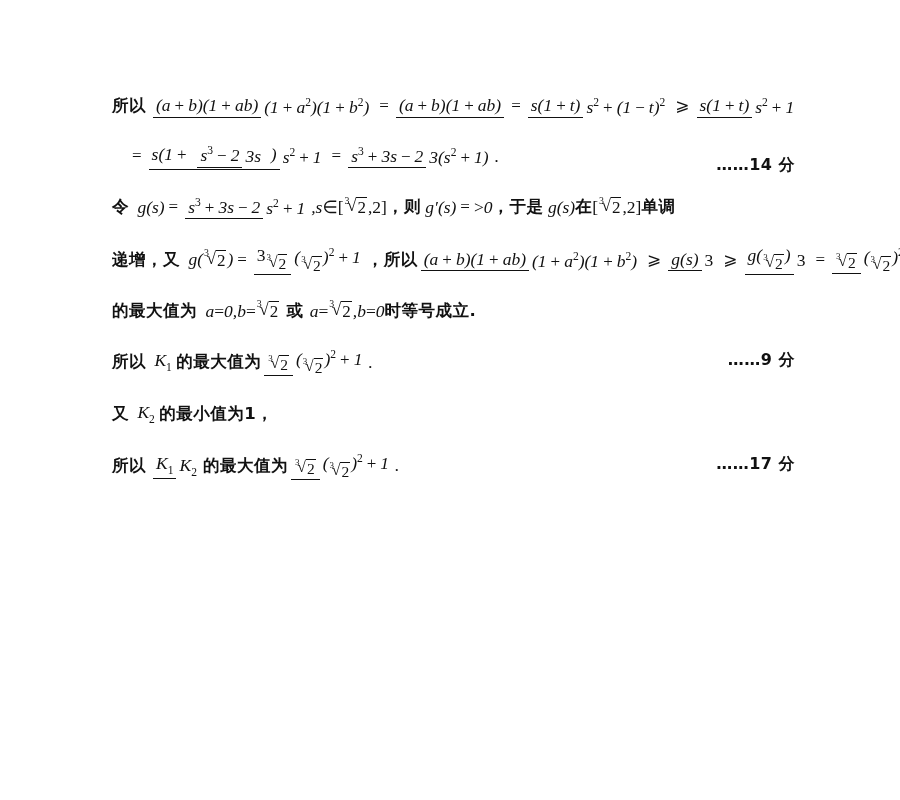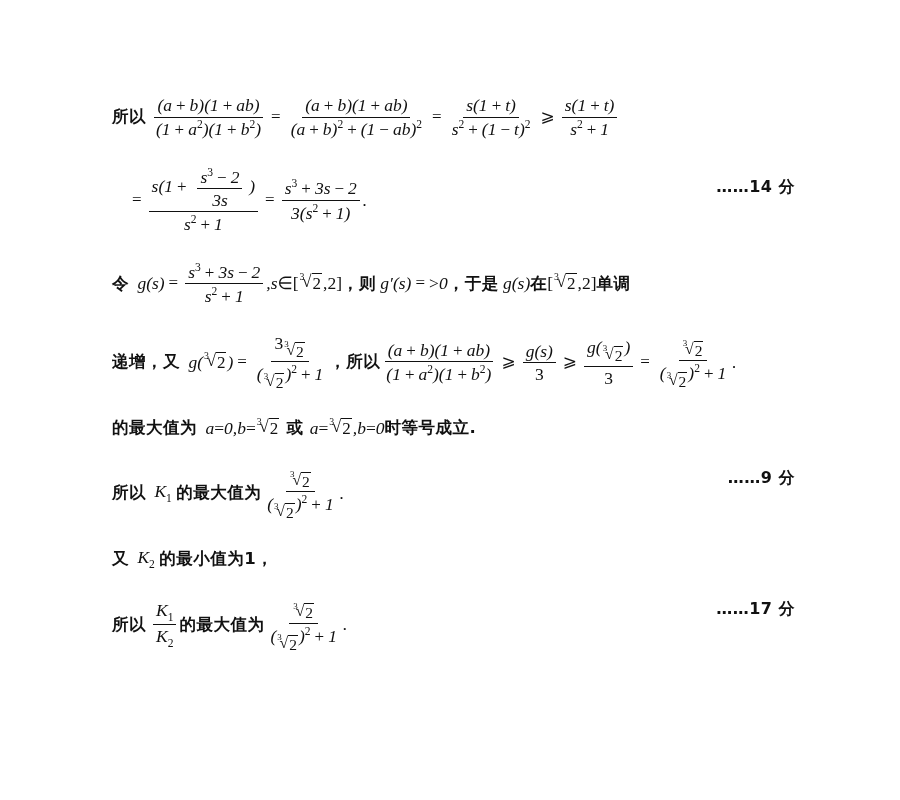--- a/index.html
+++ b/index.html
@@ -47,21 +47,21 @@
     font-family: "Liberation Serif", serif;
     font-style: italic;
     font-size: 17.5px;
   }
   .up {
     font-style: normal;
   }
   
   .frac {
     display: inline-flex;
-    flex-direction: column;
+    flex-direction: row;
     align-items: center;
     vertical-align: middle;
     margin: 0 3px;
     font-size: 15.5px;
     line-height: 1.15;
   }
   .frac > .num {
     padding: 0 3px 1px 3px;
     border-bottom: 1.3px solid #111;
   }
@@ -136,21 +136,20 @@
   <div class="line">
     <span class="lbl">所以</span>
 
     <span class="frac">
       <span class="num"><span class="math">(a<span class="op">+</span>b)(1<span class="op">+</span>ab)</span></span>
       <span class="den"><span class="math">(1<span class="op">+</span>a<sup class="ex">2</sup>)(1<span class="op">+</span>b<sup class="ex">2</sup>)</span></span>
     </span>
     <span class="op">=</span>
     <span class="frac">
       <span class="num"><span class="math">(a<span class="op">+</span>b)(1<span class="op">+</span>ab)</span></span>
-      <span class="den"><span class="math">(a<span class="op">+</span>b)<sup class="ex">2</sup><span class="op">+</span>(1<span class="op">−</span>ab)<sup class="ex">2</sup></span></span>
     </span>
     <span class="op">=</span>
     <span class="frac">
       <span class="num"><span class="math">s(1<span class="op">+</span>t)</span></span>
       <span class="den"><span class="math">s<sup class="ex">2</sup><span class="op">+</span>(1<span class="op">−</span>t)<sup class="ex">2</sup></span></span>
     </span>
     <span class="op">⩾</span>
     <span class="frac">
       <span class="num"><span class="math">s(1<span class="op">+</span>t)</span></span>
       <span class="den"><span class="math">s<sup class="ex">2</sup><span class="op">+</span>1</span></span>

